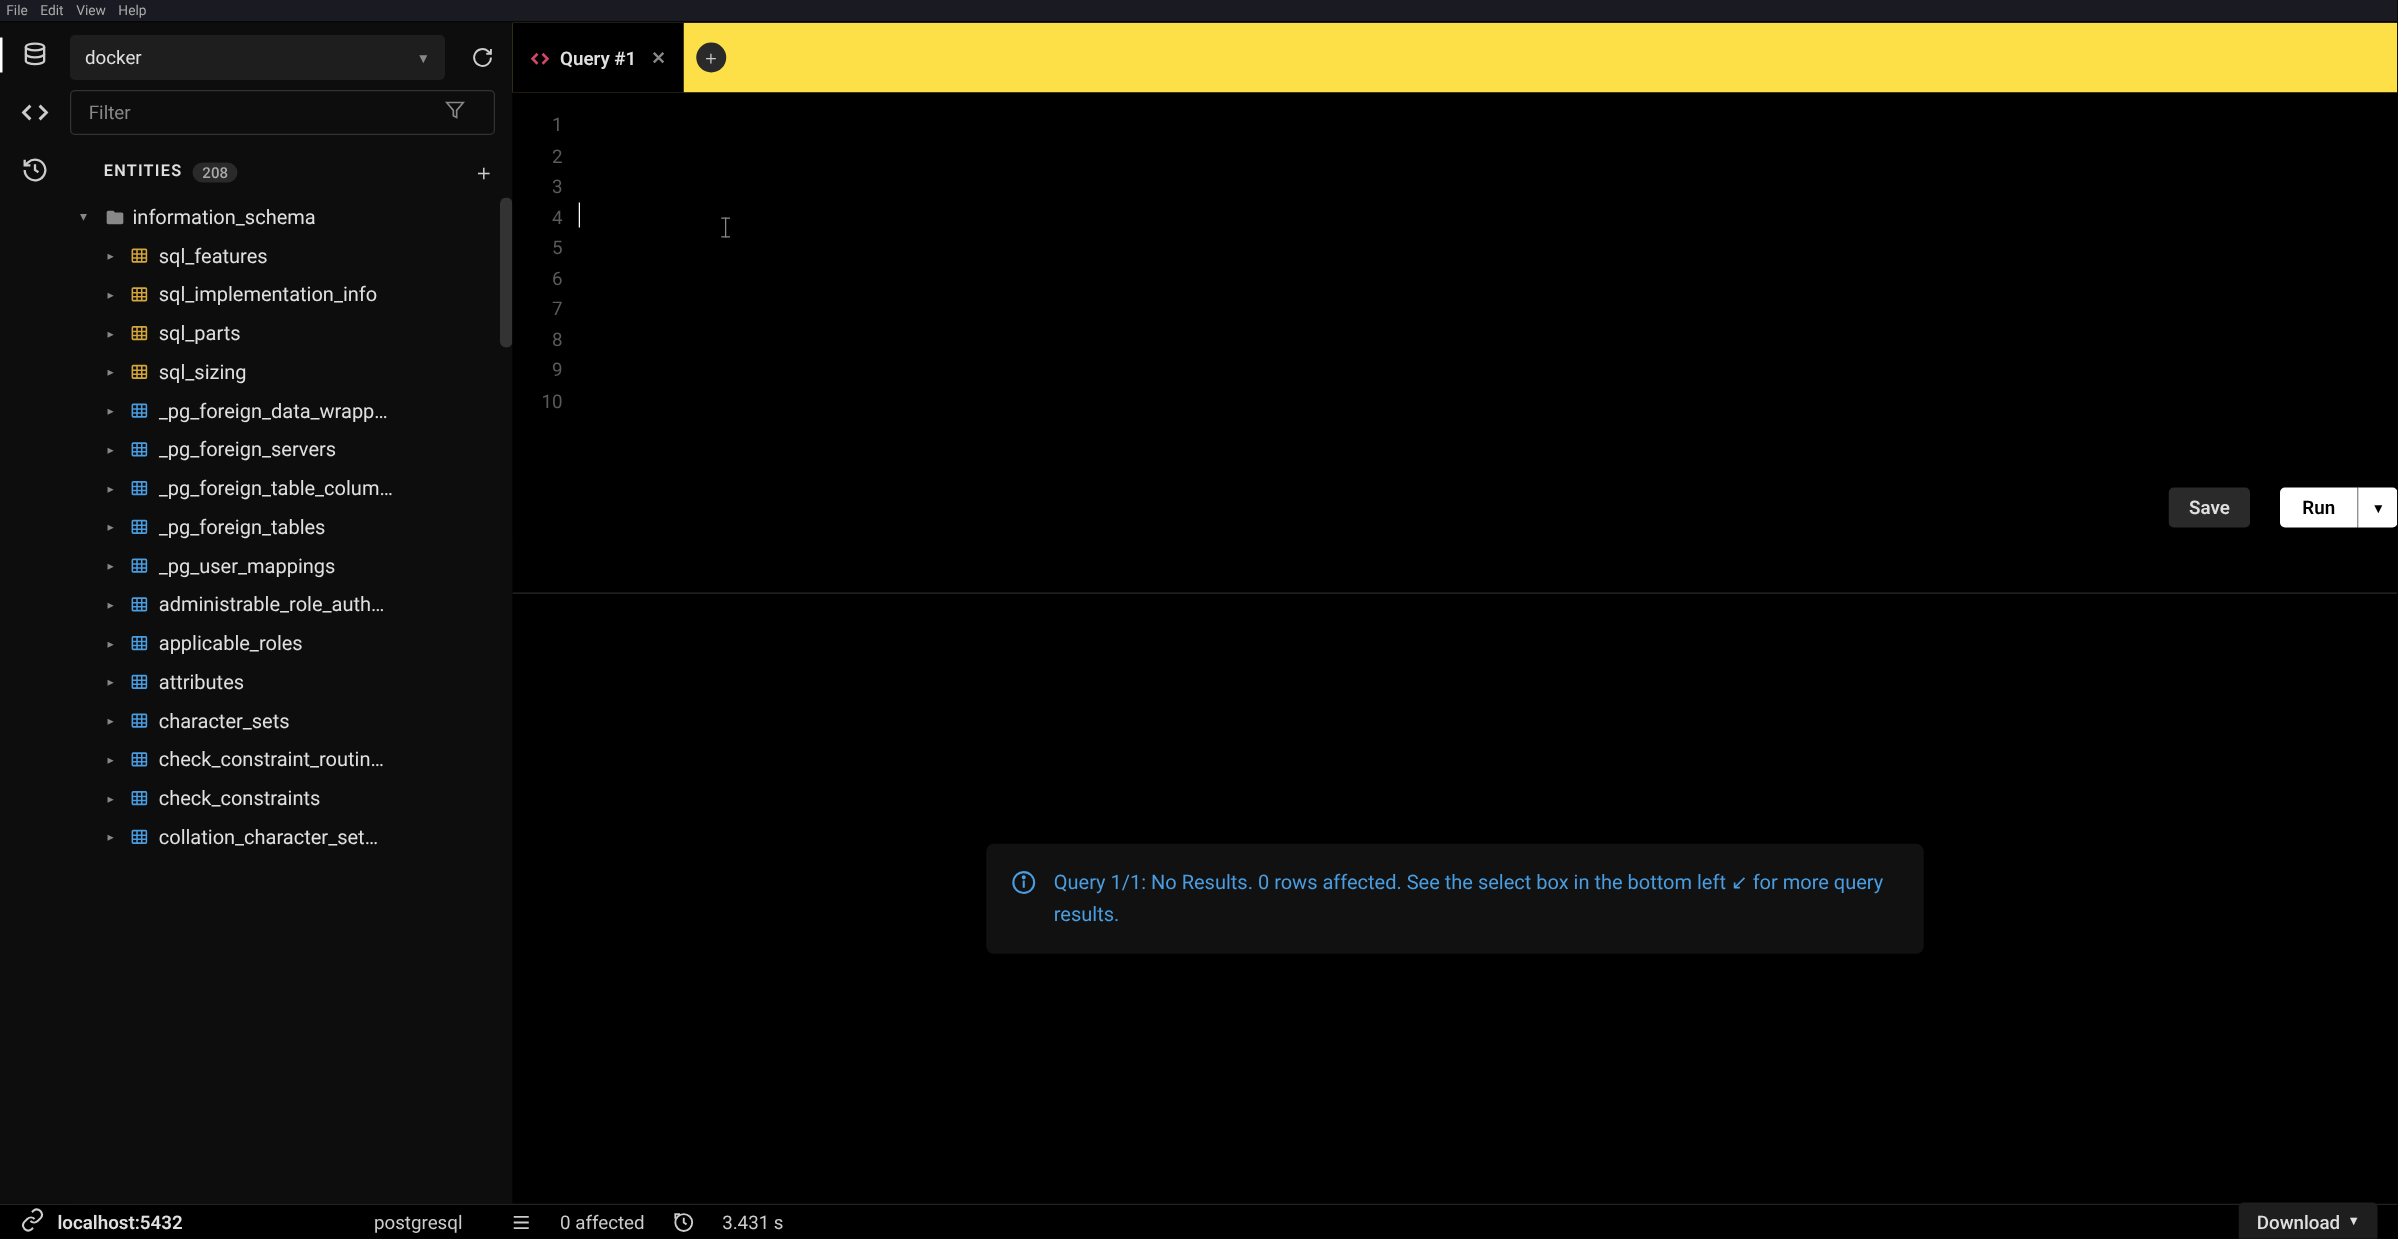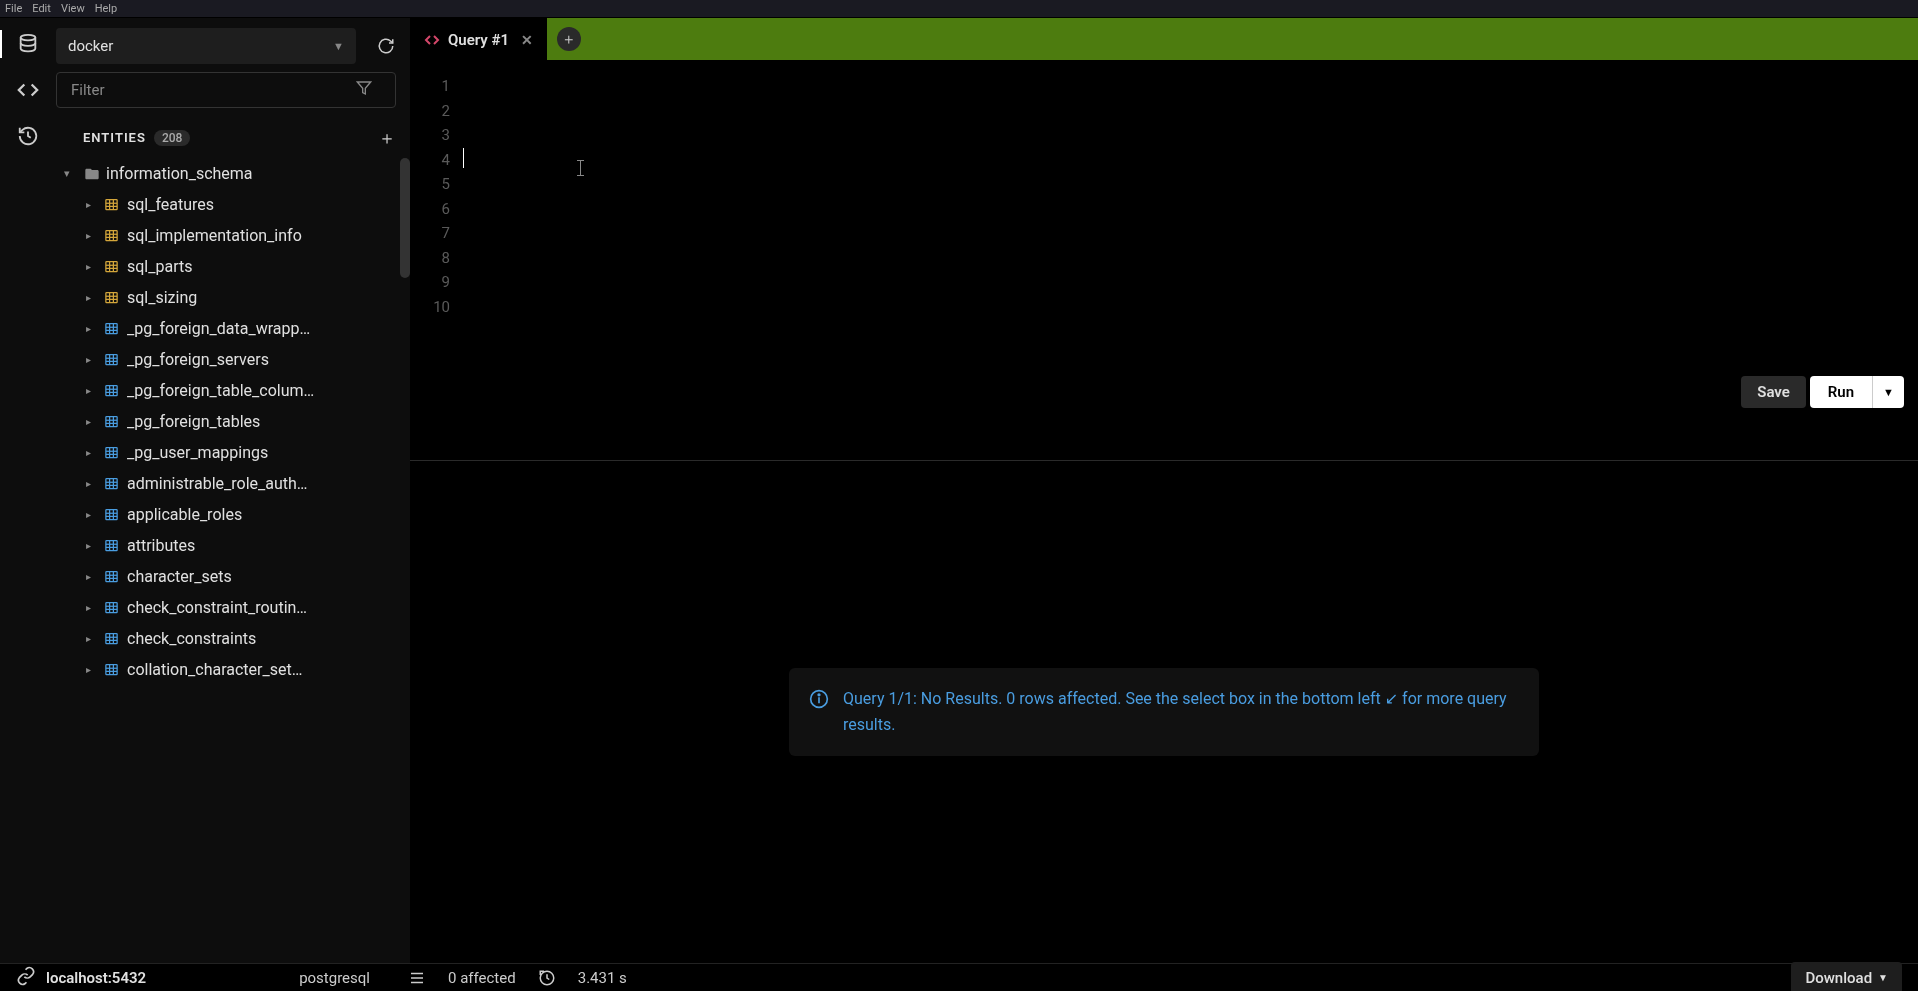--- a/index.html
+++ b/index.html
@@ -46,37 +46,37 @@
 .table-icon { display: flex; flex-shrink: 0; }
 .table-icon.yellow svg rect { stroke: #d4a63b; }
 .table-icon.yellow svg line { stroke: #d4a63b; }
 .table-icon.blue svg rect { stroke: #4a9de0; }
 .table-icon.blue svg line { stroke: #4a9de0; }
 
 
 .content { flex: 1; display: flex; flex-direction: column; background: #000; overflow: hidden; }
 
 
-.tab-bar { height: 42px; background: #4d7c0f; display: flex; align-items: stretch; padding-left: 0; }
+.tab-bar { height: 56px; background: #fde047; display: flex; align-items: stretch; padding-left: 0; }
 .tab { display: flex; align-items: center; gap: 8px; padding: 0 14px; background: #000; cursor: pointer; font-size: 15px; font-weight: 600; color: #e0e0e0; border-top: 1px solid transparent; }
 .tab .code-ic { color: #d4476a; display: flex; }
 .tab-close { color: #888; font-size: 14px; cursor: pointer; margin-left: 4px; }
 .tab-add { width: 24px; height: 24px; border-radius: 50%; background: #2a2a2a; color: #ccc; display: flex; align-items: center; justify-content: center; margin: auto 10px; cursor: pointer; font-size: 15px; }
 
 
 .editor-pane { flex: 0 0 360px; display: flex; background: #000; position: relative; overflow: hidden; }
 .gutter { width: 48px; text-align: right; padding-right: 8px; padding-top: 14px; color: #5a5a5a; font-family: Menlo, monospace; font-size: 15px; line-height: 24.5px; user-select: none; }
 .editor-body { flex: 1; padding-top: 14px; position: relative; font-family: Menlo, monospace; font-size: 15px; line-height: 24.5px; }
 .editor-cursor { position: absolute; top: 88px; left: 5px; width: 1px; height: 20px; background: #fff; }
 .text-cursor-mark { position: absolute; top: 100px; left: 122px; width: 1px; height: 16px; background: #888; }
 .text-cursor-mark::before, .text-cursor-mark::after { content: ""; position: absolute; left: -3px; width: 7px; height: 1px; background: #888; }
 .text-cursor-mark::before { top: 0; }
 .text-cursor-mark::after { bottom: 0; }
 
-.action-bar { position: absolute; bottom: 12px; right: 14px; display: flex; gap: 4px; }
+.action-bar { position: absolute; bottom: 12px; right: 0; display: flex; gap: 24px; }
 .btn-save { background: #2a2a2a; color: #e0e0e0; border: none; border-radius: 4px; padding: 7px 16px; font-size: 15px; font-weight: 600; cursor: pointer; }
 .btn-run-group { display: flex; }
 .btn-run { background: #fff; color: #000; border: none; border-radius: 4px 0 0 4px; padding: 7px 18px; font-size: 15px; font-weight: 600; cursor: pointer; }
 .btn-run-dd { background: #fff; color: #000; border: none; border-left: 1px solid #ccc; border-radius: 0 4px 4px 0; padding: 7px 10px; cursor: pointer; font-size: 11px; }
 
 
 .results-pane { flex: 1; border-top: 1px solid #2a2a2a; display: flex; align-items: center; justify-content: center; background: #000; margin-top: 40px; }
 .info-box { max-width: 750px; background: #111; border-radius: 6px; padding: 18px 20px; display: flex; gap: 14px; align-items: flex-start; }
 .info-icon { color: #4a9de0; flex-shrink: 0; margin-top: 3px; }
 .info-text { color: #4a9de0; font-size: 16px; line-height: 1.6; }

